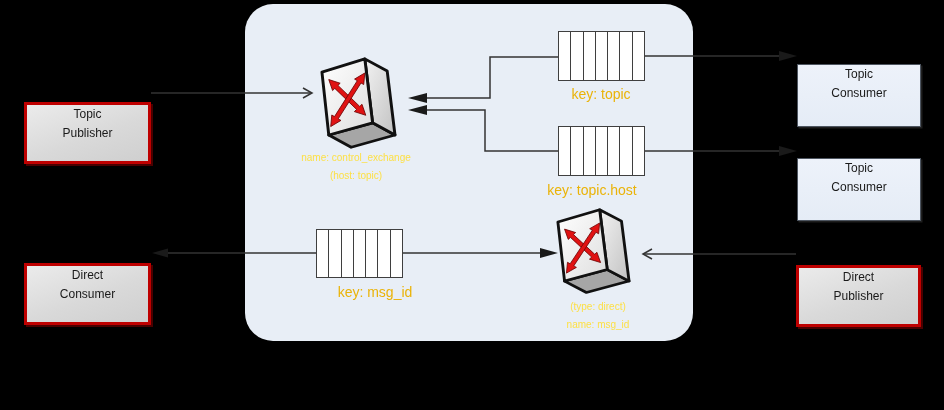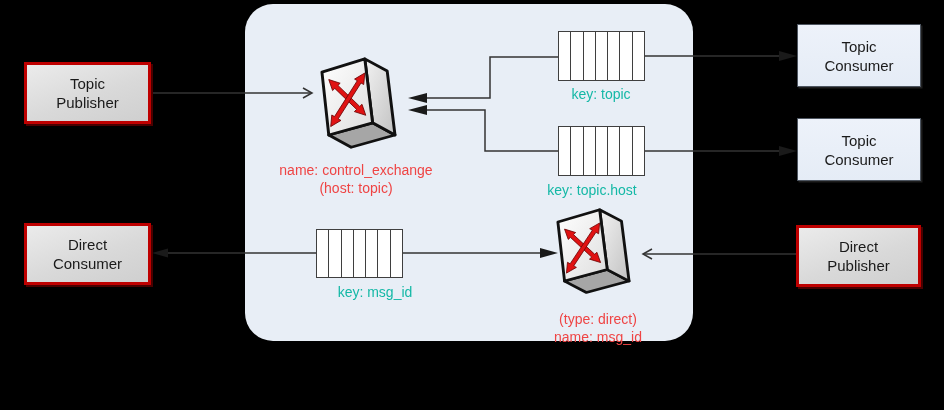--- a/index.html
+++ b/index.html
@@ -6,44 +6,45 @@
   .canvas{
     position:relative;width:944px;height:410px;background:#000000;
     font-family:"Liberation Sans", sans-serif;overflow:hidden;
   }
   .panel{
     position:absolute;left:245px;top:4px;width:448px;height:337px;
     background:#E8EEF6;border-radius:28px;
   }
   svg.overlay{position:absolute;left:0;top:0;pointer-events:none;}
   .nodebox{
-    position:absolute;display:flex;align-items:center;justify-content:center;
-    text-align:center;white-space:pre-line;color:#1A1A1A;font-size:15px;line-height:19px;
+    position:absolute;display:flex;align-items:flex-start;justify-content:center;
+    text-align:center;white-space:pre-line;color:#1A1A1A;font-size:12px;line-height:19px;
     box-sizing:border-box;
+    margin-top:40px;
   }
   .redbox{
     border:3px solid #BE0000;
     background:linear-gradient(160deg,#EBEBEB 0%,#D9D9D9 55%,#CFCFCF 100%);
     box-shadow:2px 2px 0 #4A0000;
   }
   .bluebox{
     border:1px solid #4D5560;
     background:linear-gradient(180deg,#EDF2FA 0%,#E5ECF6 100%);
     box-shadow:1.5px 1.5px 0 #1E1E1E;
   }
   .queue{
     position:absolute;display:flex;background:#FFFFFF;
     border:1px solid #3F3F3F;box-sizing:border-box;
   }
   .queue .cell{flex:1;border-right:1px solid #3F3F3F;}
   .queue .cell:last-child{border-right:none;}
   .dlabel{
-    position:absolute;text-align:center;color:#14b8a6;font-size:14px;line-height:18px;
+    position:absolute;text-align:center;color:#eab308;font-size:14px;line-height:18px;
   }
-  .exlabel{position:absolute;text-align:center;color:#ef4444;font-size:14px;line-height:18px;margin-top:12px;}
+  .exlabel{position:absolute;text-align:center;color:#fde047;font-size:10px;line-height:18px;}
   .exlabel span{display:block;}
 </style>
 </head>
 <body>
 
 <div class="canvas">
 
   <div class="panel"></div>
 
   <svg class="overlay" width="944" height="410" viewBox="0 0 944 410">

